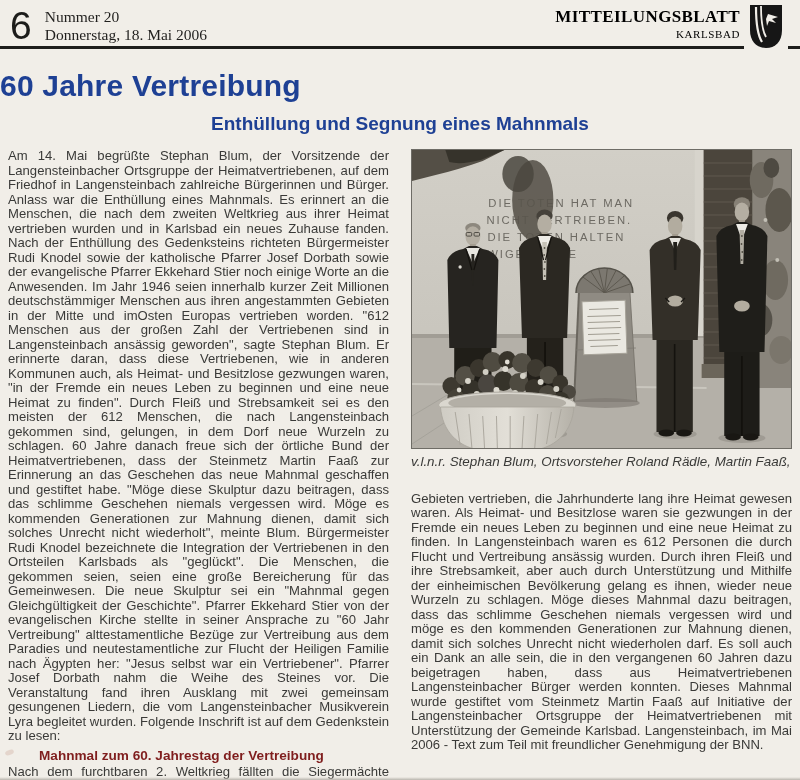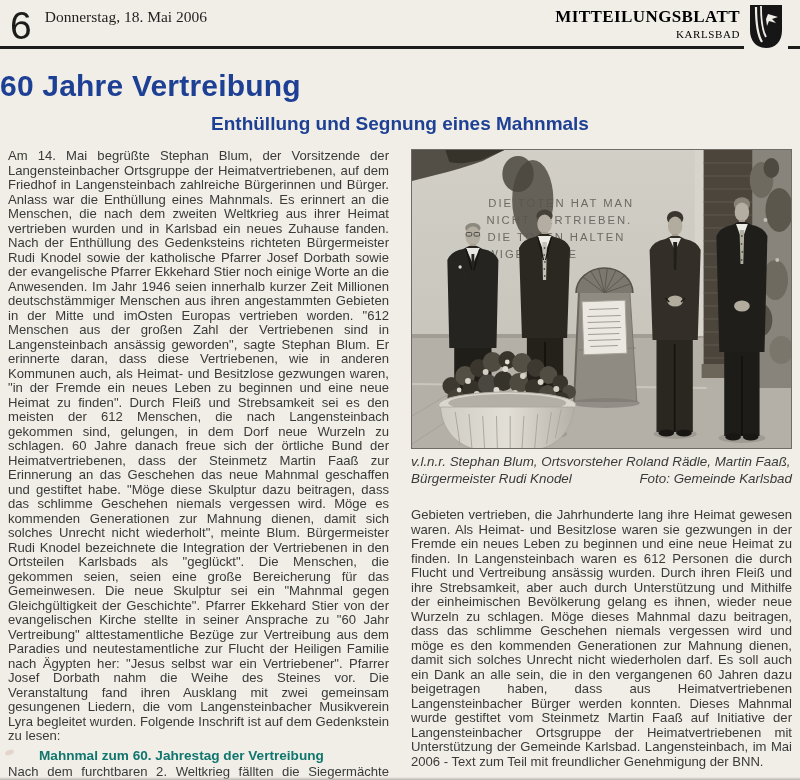--- a/index.html
+++ b/index.html
@@ -26,21 +26,21 @@
   h1{margin:21px 0 0;text-align:left;color:#1e4094;
      font:700 30px/1 "Liberation Sans",sans-serif;letter-spacing:0.2px;}
   h2{margin:13px 0 16px;text-align:center;color:#1e4094;
      font:700 19px/1 "Liberation Sans",sans-serif;}
 
   
   .cols{display:flex;gap:22px;padding:0 8px;margin-top:12px;}
   .col{flex:1 1 0;min-width:0;font-size:13.1px;line-height:14.5px;
        text-align:justify;color:#3a3a38;}
   .col p{margin:0;}
-  .col h3{font-size:13.6px;line-height:15px;margin:4px 0 2px;color:#0f766e;
+  .col h3{font-size:13.6px;line-height:15px;margin:4px 0 2px;color:#7f1d1d;
           font-weight:700;text-align:left;padding-left:31px;}
 
   
   figure.photo{margin:0;height:298px;border:1px solid #6e6c66;overflow:hidden;background:#c8c5bd;}
   figure.photo svg{display:block;width:100%;height:100%;}
   .caption{font-style:italic;font-size:13.4px;line-height:16.5px;margin:5px 0 21px;color:#3a3a38;text-align:left;}
   .cap2{display:flex;justify-content:space-between;}
 
   
   .scan-bottom{position:absolute;left:0;right:0;bottom:0;height:3px;
@@ -50,20 +50,21 @@
 </style>
 </head>
 <body>
 
 <div class="page">
 
   <header>
     <div class="hleft">
       <div class="pagenum">6</div>
       <div class="issue">
+        <div>Nummer 20</div>
         <div>Donnerstag, 18. Mai 2006</div>
       </div>
     </div>
     <div class="masthead">
       <div class="m1">MITTEILUNGSBLATT</div>
       <div class="m2">KARLSBAD</div>
     </div>
     <div class="crest">
       <svg viewBox="0 0 38 46" aria-hidden="true">
         <path d="M3 1 H35 V26 C35 38 28 44 19 44 C10 44 3 38 3 26 Z" fill="#161616"></path>
@@ -267,24 +268,20 @@
             <ellipse cx="97" cy="255" rx="70" ry="13" fill="#dad7cf" stroke="#aeaaa1" stroke-width="1"></ellipse>
             <ellipse cx="97" cy="253" rx="60" ry="9" fill="#b3afa6"></ellipse>
             <path d="M29,257 C31,281 46,296 68,300 L126,300 C148,296 163,281 165,257 Z" fill="url(#potg)" stroke="#a9a59c" stroke-width="0.8"></path>
             <path d="M44,262 L49,295 M58,264 L61,298 M72,266 L74,300 M86,266 L87,300 M100,266 L100,300 M114,266 L112,300 M128,264 L125,298 M142,262 L137,294 M152,259 L146,288" stroke="#aba79e" stroke-width="1" fill="none"></path>
           </g>
         </svg>
       </figure>
 
       <div class="caption">
         <div>v.l.n.r. Stephan Blum, Ortsvorsteher Roland Rädle, Martin Faaß,</div>
-        <div class="cap2">
-          <span>Bürgermeister Rudi Knodel</span>
-          <span>Foto: Gemeinde Karlsbad</span>
-        </div>
       </div>
 
       <p>Gebieten vertrieben, die Jahrhunderte lang ihre Heimat gewesen waren. Als Heimat- und Besitzlose waren sie gezwungen in der Fremde ein neues Leben zu beginnen und eine neue Heimat zu finden. In Langensteinbach waren es 612 Personen die durch Flucht und Vertreibung ansässig wurden. Durch ihren Fleiß und ihre Strebsamkeit, aber auch durch Unterstützung und Mithilfe der einheimischen Bevölkerung gelang es ihnen, wieder neue Wurzeln zu schlagen. Möge dieses Mahnmal dazu beitragen, dass das schlimme Geschehen niemals vergessen wird und möge es den kommenden Generationen zur Mahnung dienen, damit sich solches Unrecht nicht wiederholen darf. Es soll auch ein Dank an alle sein, die in den vergangenen 60 Jahren dazu beigetragen haben, dass aus Heimatvertriebenen Langensteinbacher Bürger werden konnten. Dieses Mahnmal wurde gestiftet vom Steinmetz Martin Faaß auf Initiative der Langensteinbacher Ortsgruppe der Heimatvertriebenen mit Unterstützung der Gemeinde Karlsbad. Langensteinbach, im Mai 2006 - Text zum Teil mit freundlicher Genehmigung der BNN.</p>
     </div>
   </div>
 
   <div class="smudge"></div>
   <div class="scan-bottom"></div>
 </div>
 

